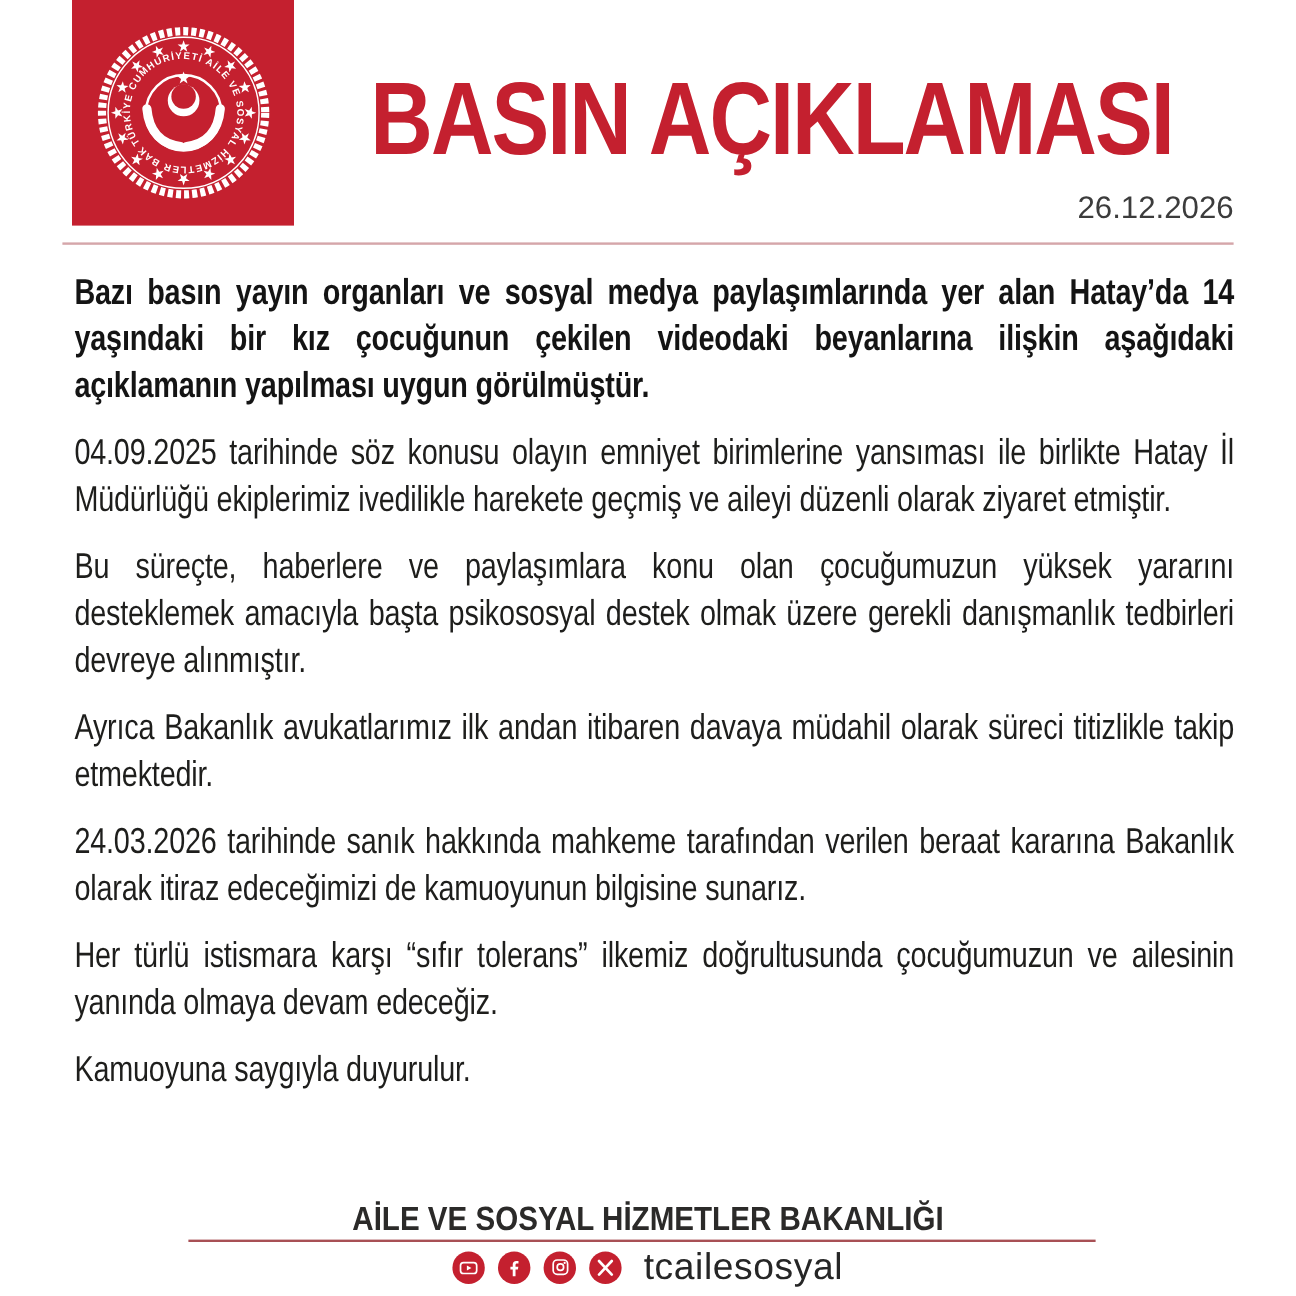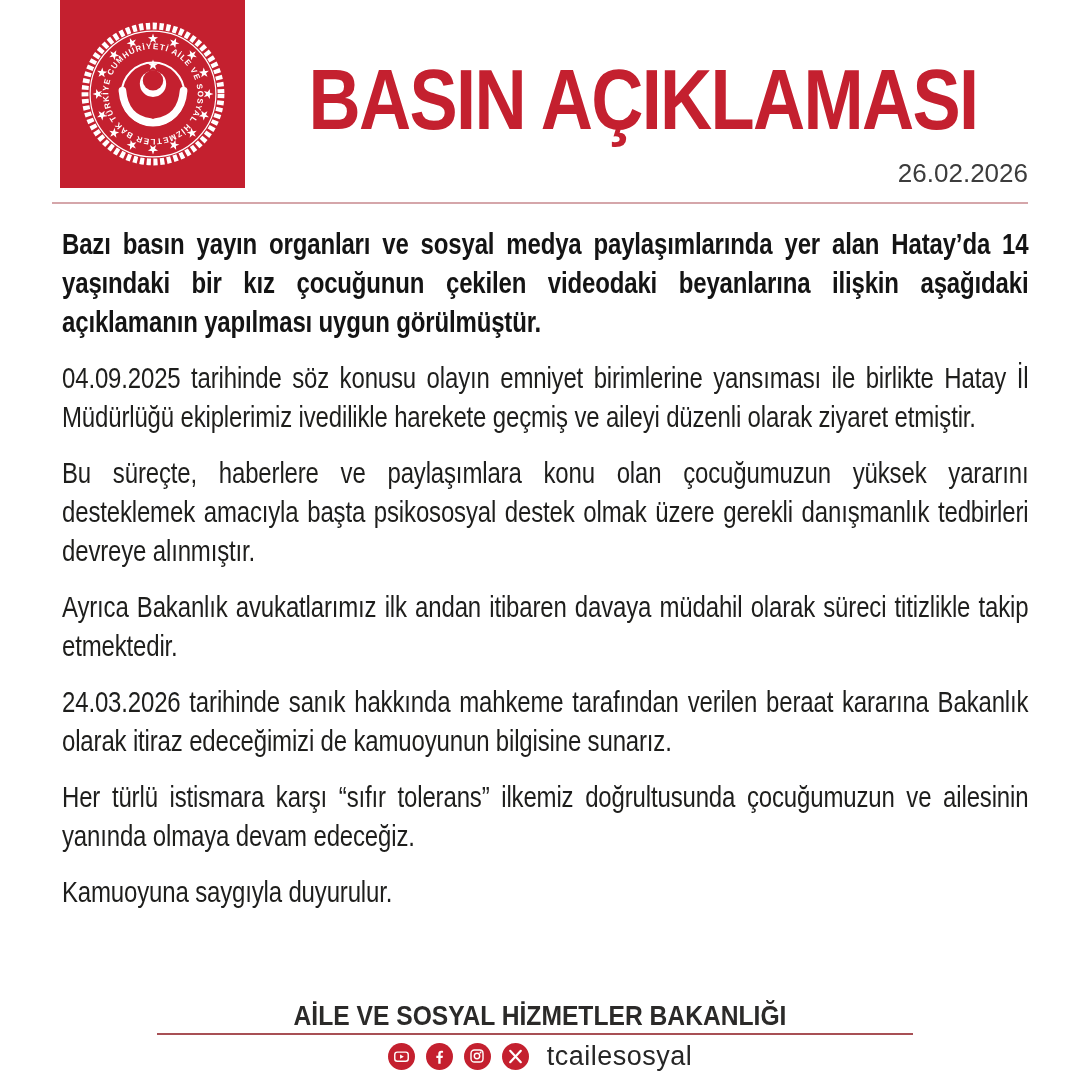--- a/index.html
+++ b/index.html
@@ -42,21 +42,21 @@
   }
   .social-row{
     position:absolute;left:0;right:0;top:1040px;height:32px;
     display:flex;align-items:center;justify-content:center;gap:11px;
   }
   .sicon{
     width:27px;height:27px;border-radius:50%;background:var(--brand-red);
     display:flex;align-items:center;justify-content:center;flex:0 0 auto;
   }
   .sicon svg{display:block;}
-  .handle{font-size:27px;color:#262626;margin-left:7px;letter-spacing:0.5px;}
+  .handle{font-size:31px;color:#262626;margin-left:7px;letter-spacing:0.5px;}
   .emblem-ring-text{font-size:9.5px;letter-spacing:1.2px;font-weight:bold;fill:#fff;}
 </style>
 </head>
 <body style="--brand-red: #C4202F; --text: #1E1E1C;">
 
 <div class="logo-square">
   <svg viewBox="0 0 200 200" width="170" height="170" aria-hidden="true">
     <defs>
       <path id="star" d="M0,-6.2 L1.45,-1.95 L5.9,-1.9 L2.35,0.75 L3.65,5.05 L0,2.45 L-3.65,5.05 L-2.35,0.75 L-5.9,-1.9 L-1.45,-1.95 Z" fill="#fff"></path>
       <path id="ringpath" d="M 57.4 129.8 A 52 52 0 1 1 142.6 70.2 A 52 52 0 1 1 57.4 129.8"></path>
@@ -98,21 +98,21 @@
     </g>
 
     <g fill="none" stroke="#fff" stroke-linecap="round">
       <path d="M64 96 C66 120 80 131 97 133" stroke-width="9"></path>
       <path d="M136 96 C134 120 120 131 103 133" stroke-width="9"></path>
     </g>
   </svg>
 </div>
 
 <div class="headline">BASIN AÇIKLAMASI</div>
-<div class="date">26.02.2026</div>
+<div class="date">26.12.2026</div>
 <div class="top-divider"></div>
 
 <div class="content" id="content">
     <p class="lead">Bazı basın yayın organları ve sosyal medya paylaşımlarında yer alan Hatay’da 14 yaşındaki bir kız çocuğunun çekilen videodaki beyanlarına ilişkin aşağıdaki açıklamanın yapılması uygun görülmüştür.</p>
     <p>04.09.2025 tarihinde söz konusu olayın emniyet birimlerine yansıması ile birlikte Hatay İl Müdürlüğü ekiplerimiz ivedilikle harekete geçmiş ve aileyi düzenli olarak ziyaret etmiştir.</p>
     <p>Bu süreçte, haberlere ve paylaşımlara konu olan çocuğumuzun yüksek yararını desteklemek amacıyla başta psikososyal destek olmak üzere gerekli danışmanlık tedbirleri devreye alınmıştır.</p>
     <p>Ayrıca Bakanlık avukatlarımız ilk andan itibaren davaya müdahil olarak süreci titizlikle takip etmektedir.</p>
     <p>24.03.2026 tarihinde sanık hakkında mahkeme tarafından verilen beraat kararına Bakanlık olarak itiraz edeceğimizi de kamuoyunun bilgisine sunarız.</p>
     <p>Her türlü istismara karşı “sıfır tolerans” ilkemiz doğrultusunda çocuğumuzun ve ailesinin yanında olmaya devam edeceğiz.</p>
     <p>Kamuoyuna saygıyla duyurulur.</p>

